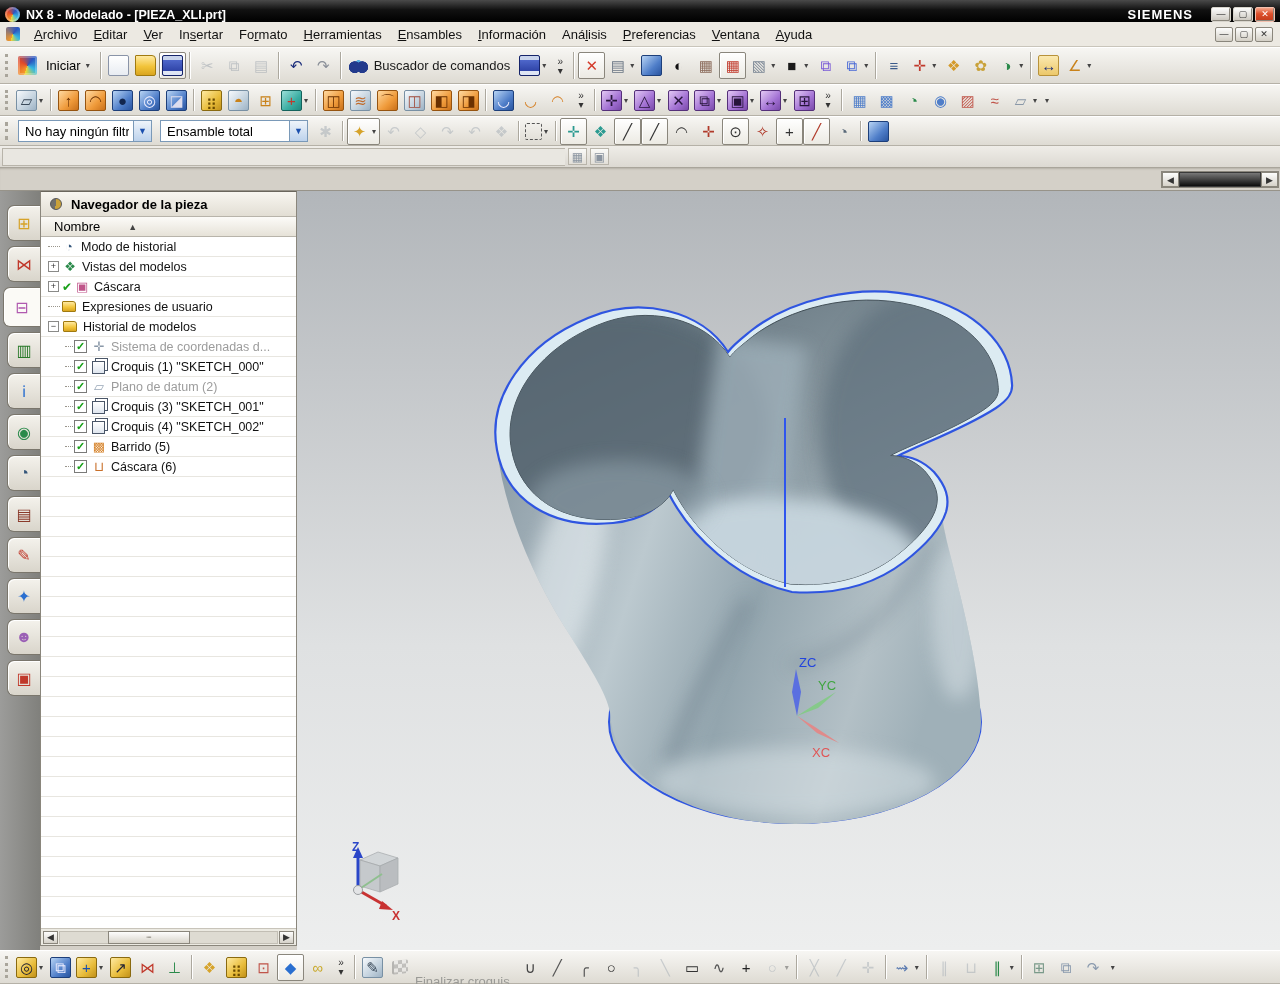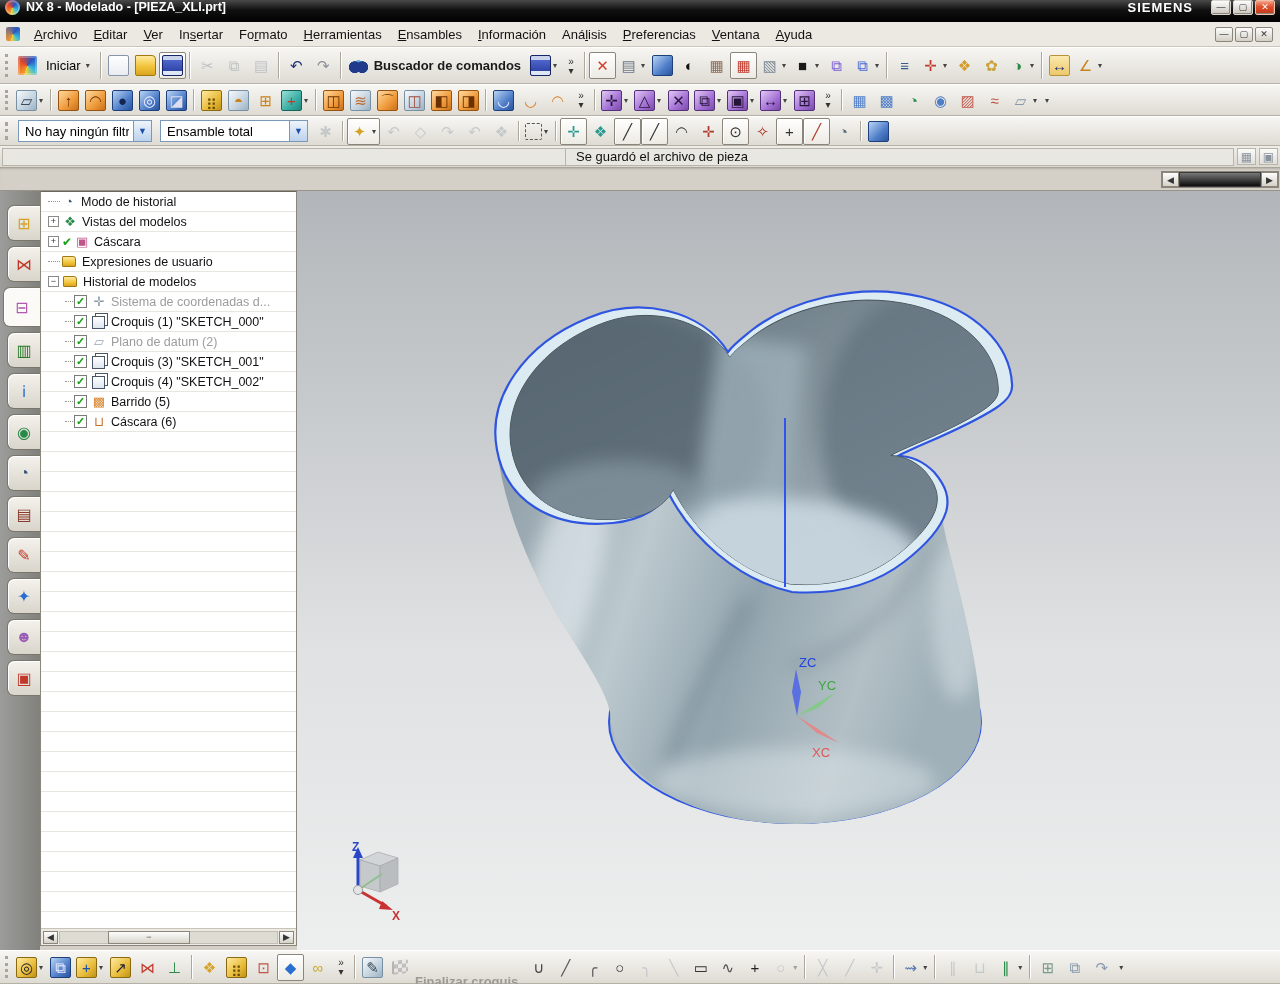--- a/index.html
+++ b/index.html
@@ -1,20 +1,20 @@
 <!DOCTYPE html>
 <html><head>
 <meta charset="utf-8">
 <style>
   * { box-sizing: border-box; margin:0; padding:0; }
   html,body { width:1280px; height:984px; overflow:hidden; }
   body { font-family:"Liberation Sans", sans-serif; background:#d4d0c8; display:flex; flex-direction:column; font-size:13px; }
 
   
-  .titlebar { height:22px; background:linear-gradient(#4a4a4a,#111 45%,#000); color:#fff; display:flex; align-items:flex-start; padding:0 5px; gap:6px; flex:none; }
+  .titlebar { height:22px; background:linear-gradient(#4a4a4a,#111 45%,#000); color:#fff; display:flex; align-items:flex-end; padding:0 5px; gap:6px; flex:none; }
   .nx-swirl { width:15px; height:15px; border-radius:50%; background:conic-gradient(from 200deg,#f59a2a,#e0482a 28%,#2a55c0 55%,#35b8e0 78%,#f5d92a); box-shadow:inset 0 0 0 2px rgba(255,255,255,.25); flex:none; }
   .title-text { font-weight:bold; font-size:12.5px; }
   .tb-spacer { flex:1; }
   .brand { font-weight:bold; letter-spacing:1px; font-size:13px; margin-right:10px; }
   .winbtn { width:20px; height:15px; margin-left:2px; border:1px solid #d8d5cd; border-radius:2px; background:linear-gradient(#fdfdfd,#c9c5bc); color:#333; font-size:9px; line-height:12px; text-align:center; box-shadow:inset -1px -1px 0 #8a867c; }
   .winbtn.close { background:linear-gradient(#f4a58a,#dd4f2b 45%,#c23a1a); color:#fff; border-color:#f3c0ae; }
 
   
   .menubar { height:25px; background:#ece9e2; border-bottom:1px solid #c9c5bb; display:flex; align-items:center; padding:0 4px; flex:none; }
   .mdoc-icon { width:14px; height:14px; border-radius:2px; background:conic-gradient(from 200deg,#f59a2a,#2a55c0 55%,#35b8e0 80%,#f5d92a); margin:0 6px 0 2px; flex:none; }
@@ -28,21 +28,21 @@
   #tb1 { height:37px; } #tb2 { height:32px; } #tb3 { height:30px; }
   #tbBottom { height:34px; border-top:1px solid #fff; }
   .grip { width:5px; height:72%; border-left:3px dotted #a9a59b; margin:0 4px 0 2px; }
   .tsep { width:2px; height:80%; border-left:1px solid #aca89e; border-right:1px solid #fff; margin:0 3px; }
   .tbtn { height:27px; min-width:27px; display:flex; align-items:center; justify-content:center; border:1px solid transparent; border-radius:2px; position:relative; padding:0 1px; }
   .tbtn.box { border:1px solid #8a867c; background:linear-gradient(#fff,#eceae3); box-shadow:inset 1px 1px 0 #fff; }
   .tbtn.dis { opacity:.45; }
   .ic { width:21px; height:21px; display:flex; align-items:center; justify-content:center; font-size:15px; line-height:21px; border-radius:2px; position:relative; }
   .dd { font-size:8px; color:#444; width:8px; text-align:center; }
   .dd.end { margin-left:2px; }
-  .tlabel { margin:0 7px 0 2px; color:#1a1a1a; white-space:nowrap;font-weight:bold; }
+  .tlabel { margin:0 7px 0 2px; color:#1a1a1a; white-space:nowrap; }
   .tlabel.dis { color:#9a9a96;margin-top:28px; }
   .textbtn { display:flex; align-items:center; gap:3px; padding:3px 4px; border:1px solid transparent; border-radius:2px; }
   .tovf { display:flex; flex-direction:column; align-items:center; justify-content:center; font-size:10px; line-height:9px; color:#333; margin:0 4px; width:12px; }
   .combo { height:22px; background:#fff; border:1px solid #7a99b8; display:flex; align-items:center; margin:0 4px; padding-left:6px; white-space:nowrap; overflow:hidden; }
   .combo .cval { flex:1; overflow:hidden; }
   .combo .cbtn { width:18px; height:100%; margin-left:4px; flex:none; background:linear-gradient(#eef4fb,#bcd2ec); border-left:1px solid #7a99b8; color:#1a4fae; font-size:9px; display:flex; align-items:center; justify-content:center; }
 
   
   .i-blue   { background:linear-gradient(135deg,#b8d4f4,#4f7ec9 60%,#2a55a0); border:1px solid #1d3f7a; color:#fff; }
   .i-orange { background:linear-gradient(135deg,#ffd9a0,#ef9a3a 60%,#c9701a); border:1px solid #965410; }
@@ -446,21 +446,20 @@
       <span class="ic" style="color: rgb(90, 106, 122);">◔</span>
     </div>
     <div class="tsep"></div>
     <div class="tbtn">
       <span class="ic i-blue"></span>
     </div>
   </div>
 
 <div class="statusbar">
   <div class="sb-left"></div>
-  <div class="sb-msg">Se guardó el archivo de pieza</div>
   <div id="sb-icons" style="display:flex;">
       <div class="sb-ic" style="color: rgb(138, 148, 160);">▦</div>
       <div class="sb-ic" style="color: rgb(138, 148, 160);">▣</div>
     </div>
 </div>
 
 <div class="substrip">
   <div class="hscroll">
     <div class="sbtn">◀</div>
     <div class="hthumb"></div>
@@ -502,20 +501,28 @@
       </div>
       <div class="rtab">
         <span style="color: rgb(154, 95, 181);">☻</span>
       </div>
       <div class="rtab">
         <span style="color: rgb(192, 57, 43);">▣</span>
       </div>
     </div>
 
   <div class="panel">
+    <div class="panel-header">
+      <div class="ph-icon"></div>
+      <span>Navegador de la pieza</span>
+    </div>
+    <div class="panel-colhead">
+      <span>Nombre</span>
+      <span class="sortglyph">▲</span>
+    </div>
     <div class="tree" id="tree">
         <div class="trow">
           <div class="conn"></div>
           <span class="ti" style="color: rgb(51, 85, 122);">◔</span>
           <span class="tlab">Modo de historial</span>
         </div>
         <div class="trow">
           <div class="expbox">+</div>
           <span class="ti" style="color: rgb(42, 138, 74);">❖</span>
           <span class="tlab">Vistas del modelos</span>

